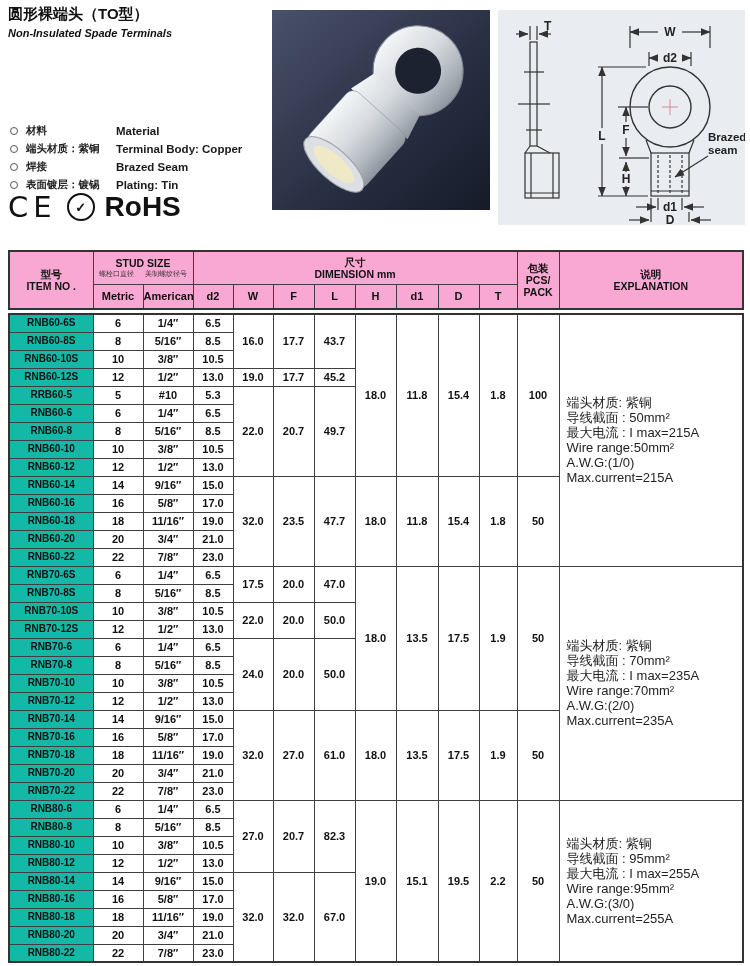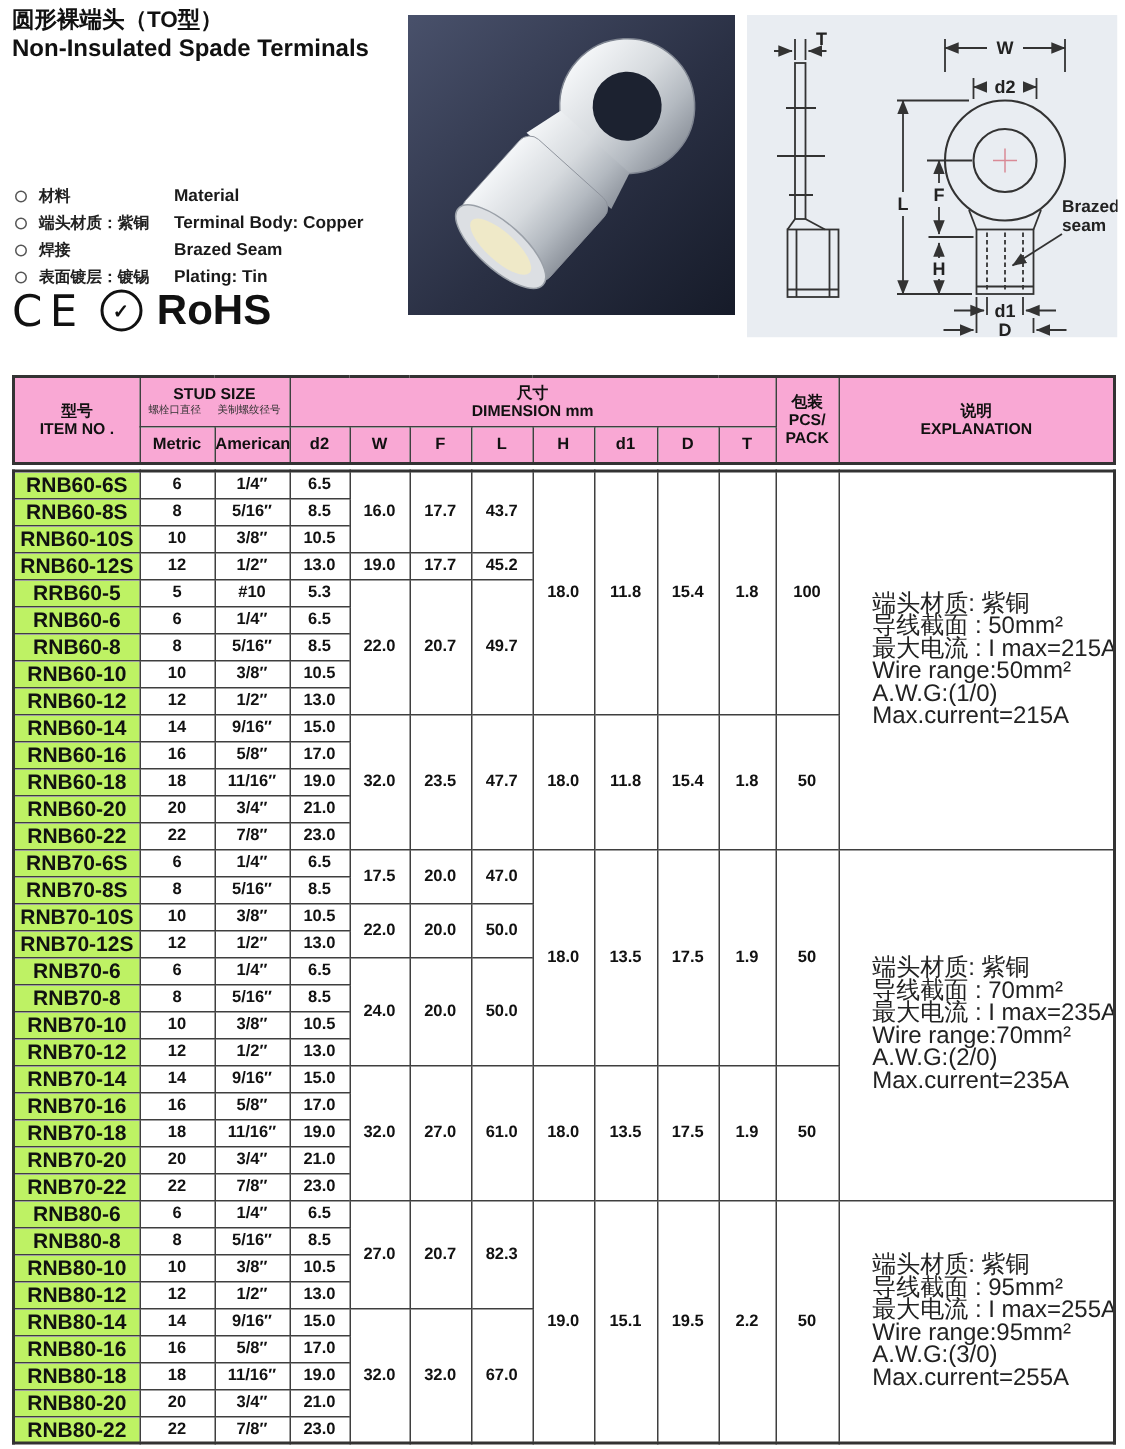--- a/index.html
+++ b/index.html
@@ -2,21 +2,21 @@
 <html><head>
 <meta charset="utf-8">
 <style>
   html,body{margin:0;padding:0;background:#fff;}
   .page{position:relative;width:750px;height:966px;background:#ffffff;
         font-family:"Liberation Sans",sans-serif;color:#111;overflow:hidden;}
 
   
   .title-block{position:absolute;left:8px;top:5px;}
   .title-zh{font-size:15px;font-weight:bold;line-height:18px;}
-  .title-en{font-size:16px;font-weight:bold;line-height:20px;}
+  .title-en{font-size:11px;font-weight:bold;line-height:20px;font-style:italic;}
 
   .materials{position:absolute;left:10px;top:124px;}
   .mat-row{display:grid;grid-template-columns:16px 90px auto;align-items:center;margin-bottom:4px;}
   .bullet{width:6px;height:6px;border:1.5px solid #555;border-radius:50%;}
   .mat-zh{font-size:10.5px;font-weight:bold;color:#222;}
   .mat-en{font-size:11.5px;font-weight:bold;color:#1a1a1a;}
 
   .certs{position:absolute;left:8px;top:190px;display:flex;align-items:center;gap:10px;}
   .ce{font-size:29px;font-weight:normal;letter-spacing:5px;font-family:"DejaVu Sans",sans-serif;}
   .cert-circle{width:24px;height:24px;border:2.5px solid #111;border-radius:50%;
@@ -34,22 +34,22 @@
   th,td{border:1px solid #3f3f3f;padding:0;text-align:center;vertical-align:middle;overflow:hidden;}
   th{background:#f9a8d4;}
   .spec-head tr.hr1{height:33px;}
   .spec-head tr.hr2{height:25px;}
   .spec-head tr.hr2 th{font-size:11px;font-weight:bold;}
   .h-zh{font-size:10.5px;font-weight:bold;line-height:12px;}
   .h-en{font-size:10.5px;font-weight:bold;line-height:12px;}
   .h-sub{display:flex;justify-content:space-around;font-size:7px;font-weight:normal;color:#333;line-height:9px;}
   .spec-body tr{height:18px;}
   .spec-body td{font-size:11px;font-weight:bold;line-height:12px;color:#111;background:#fff;}
-  td.c-item{background:#bef264;font-size:14px;}
-  td.c-expl{text-align:left;padding-left:22px;font-weight:normal;font-size:16px;line-height:15px;color:#222;vertical-align:middle;}
+  td.c-item{background:#14b8a6;font-size:10px;}
+  td.c-expl{text-align:left;padding-left:7px;font-weight:normal;font-size:13px;line-height:15px;color:#222;vertical-align:middle;}
   td.c-expl div{white-space:nowrap;}
 
   svg text{font-family:"Liberation Sans",sans-serif;}
 </style>
 </head>
 <body>
 
 <div class="page">
 
   <div class="title-block">

